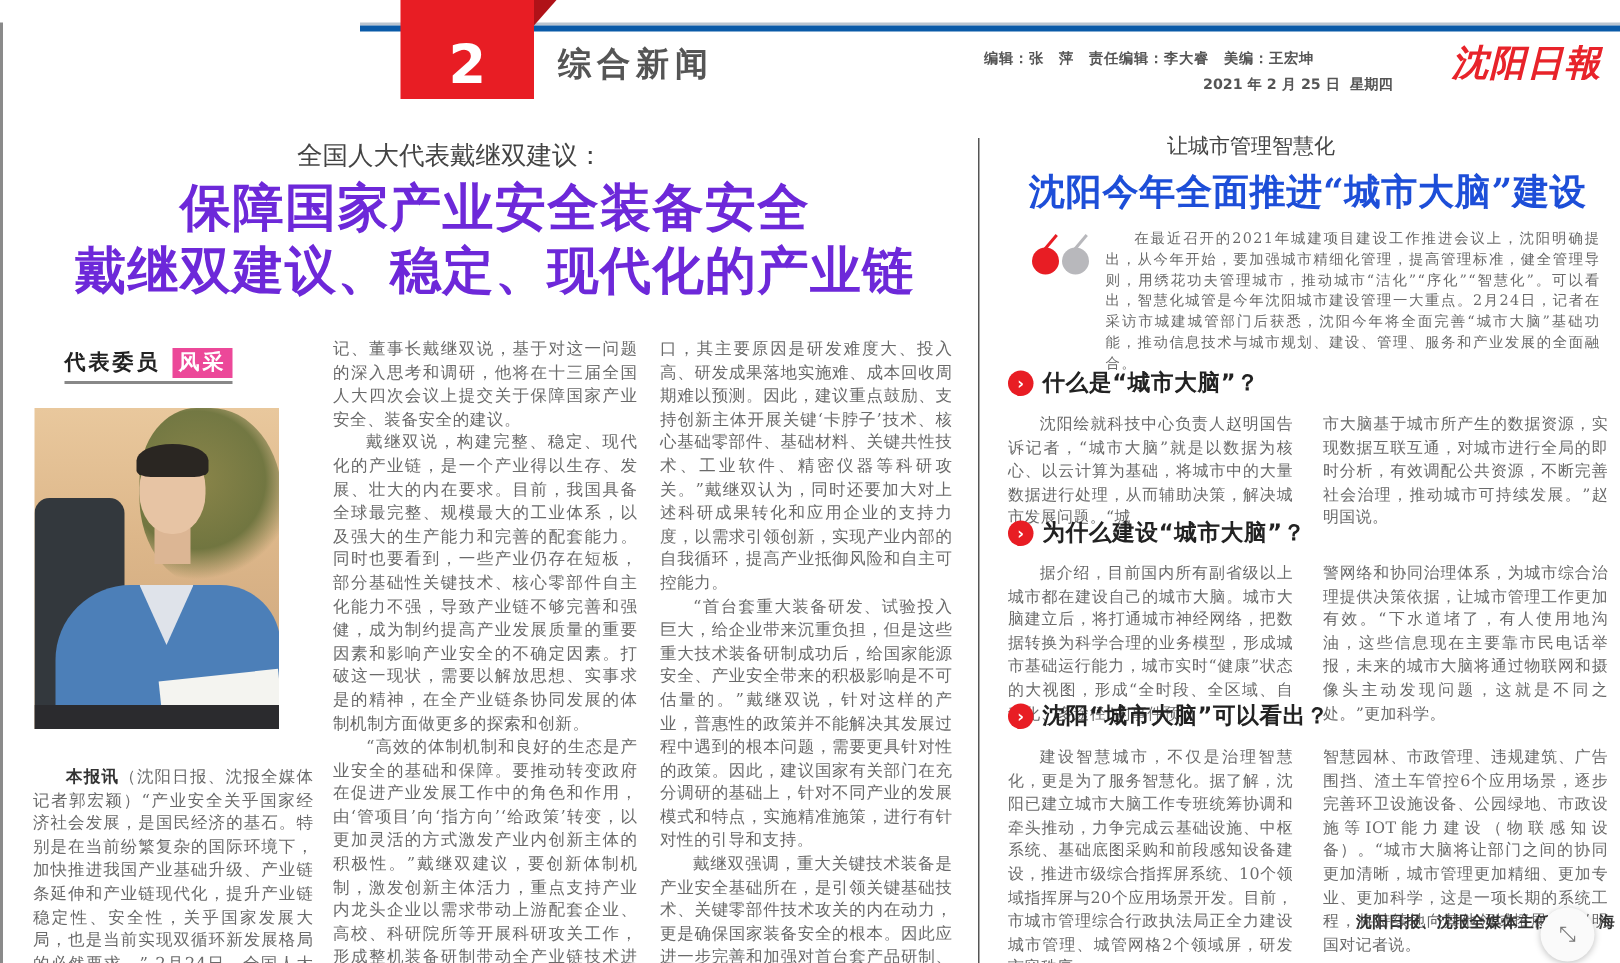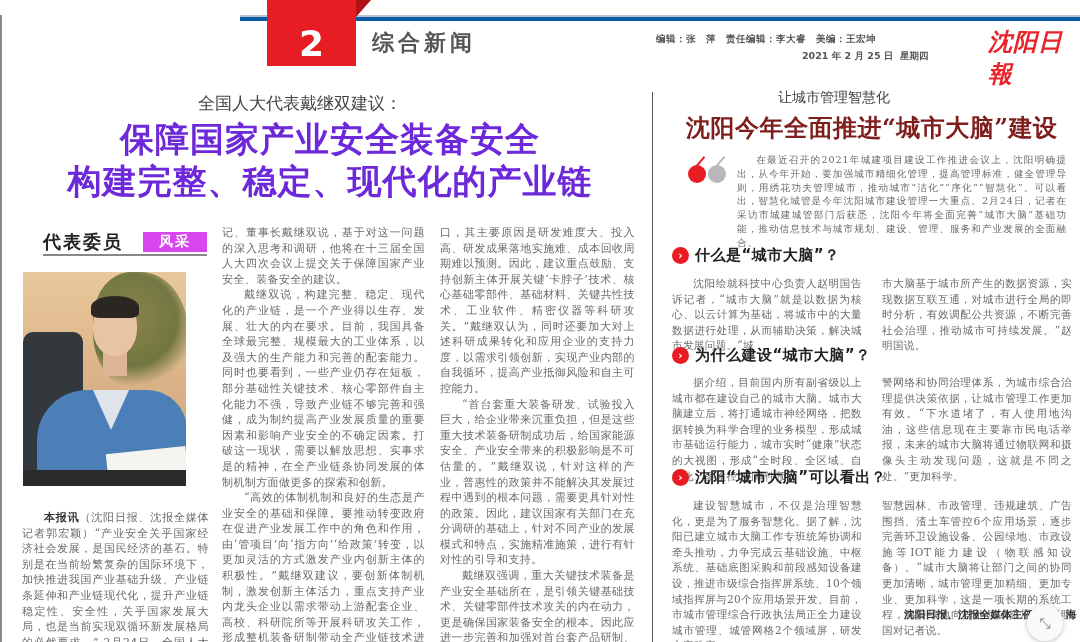--- a/index.html
+++ b/index.html
@@ -10,29 +10,29 @@
 
   
   .top-bar { position: absolute; left: 240px; top: 17px; width: 840px; height: 4px; background: #0a5aa8; }
   .top-bar-grey { position: absolute; left: 240px; top: 15px; width: 840px; height: 2px; background: #b9c4d0; }
   .page-num-box { position: absolute; left: 267px; top: 0; width: 89px; height: 66px; background: #e81d24; color: #fff;
     font-family: "DejaVu Sans", sans-serif; font-weight: bold; font-size: 36px; display: flex; align-items: flex-end; justify-content: center; padding-bottom: 2px; }
   .page-num-tab { position: absolute; left: 356px; top: 0; width: 0; height: 0; border-left: 15px solid #b01218; border-bottom: 17px solid transparent; }
   .section-title { position: absolute; left: 372px; top: 28px; font-family: "DejaVu Sans", sans-serif; font-weight: bold; font-size: 22px; letter-spacing: 4px; color: #555; }
   .editors { position: absolute; left: 656px; top: 33px; font-family: "DejaVu Sans", sans-serif; font-size: 9.5px; font-weight: bold; color: #555; letter-spacing: 0.5px; white-space: pre; }
   .date { position: absolute; left: 802px; top: 50px; font-family: "DejaVu Sans", sans-serif; font-size: 9.5px; font-weight: bold; color: #555; white-space: pre; }
-  .logo { position: absolute; left: 968px; top: 26px; font-family: "DejaVu Serif", serif; font-style: italic; font-weight: bold; font-size: 24px; color: #e8232a; letter-spacing: 1px; margin-left: 20px; }
+  .logo { position: absolute; left: 968px; top: 26px; font-family: "DejaVu Serif", serif; font-style: italic; font-weight: bold; font-size: 24px; color: #e8232a; letter-spacing: 1px; }
 
   
   .kicker-left { position: absolute; left: 198px; top: 92px; font-family: "DejaVu Sans", sans-serif; font-size: 17px; color: #444; }
   .headline-left { position: absolute; left: 50px; top: 118px; width: 560px; text-align: center; font-family: "DejaVu Sans", sans-serif; font-weight: bold; font-size: 34px; line-height: 42px; color: #6d28d9; letter-spacing: 1px; }
 
   .rep-badge { position: absolute; left: 43px; top: 232px; height: 24px; display: flex; align-items: center; border-bottom: 2px solid #888; padding-bottom: 2px; }
-  .rep-badge .rb-a { font-family: "DejaVu Sans", sans-serif; font-weight: bold; font-size: 18px; color: #222; letter-spacing: 2px; margin-right: 20px; }
-  .rep-badge .rb-b { background: #d946ef; color: #fff; font-family: "DejaVu Sans", sans-serif; font-weight: bold; font-size: 14px; padding: 1px 16px; letter-spacing: 2px; }
+  .rep-badge .rb-a { font-family: "DejaVu Sans", sans-serif; font-weight: bold; font-size: 14px; color: #222; letter-spacing: 2px; margin-right: 8px; }
+  .rep-badge .rb-b { background: #ec4899; color: #fff; font-family: "DejaVu Sans", sans-serif; font-weight: bold; font-size: 14px; padding: 1px 4px; letter-spacing: 2px; }
 
   .portrait { position: absolute; left: 23px; top: 272px; width: 163px; height: 214px; overflow: hidden;
     background: linear-gradient(180deg, #e9c89d 0%, #ddb78a 40%, #c9a27a 100%); }
   .portrait .plant { position: absolute; left: 70px; top: 0; width: 95px; height: 120px; border-radius: 40% 50% 30% 50%;
     background: radial-gradient(circle at 40% 40%, #7a7a3c 0%, #5e6a33 50%, transparent 72%); opacity: 0.85; }
   .portrait .chair { position: absolute; left: 0; top: 60px; width: 60px; height: 154px; background: #33383d; border-radius: 10px 10px 0 0; }
   .portrait .body { position: absolute; left: 14px; top: 118px; width: 150px; height: 110px; background: #4c7fb8; border-radius: 50px 40px 0 0; }
   .portrait .collar { position: absolute; left: 70px; top: 118px; width: 36px; height: 40px; background: #dfe3ea; clip-path: polygon(0 0,100% 0,50% 100%); }
   .portrait .head { position: absolute; left: 70px; top: 28px; width: 44px; height: 56px; background: #e7c4a4; border-radius: 45% 45% 48% 48%; }
   .portrait .hair { position: absolute; left: 68px; top: 24px; width: 48px; height: 22px; background: #2a2622; border-radius: 50% 50% 20% 20%; }
@@ -45,21 +45,21 @@
   .col p.noindent { text-indent: 0; }
   .col .lead-strong { font-weight: bold; color: #333; font-family: "DejaVu Sans", sans-serif; }
   .col-l1 { left: 22px; top: 510px; width: 187px; }
   .col-l2 { left: 222px; top: 225px; width: 203px; }
   .col-l3 { left: 440px; top: 225px; width: 195px; }
 
   .mid-rule { position: absolute; left: 652px; top: 92px; width: 1px; height: 550px; background: #555; }
 
   
   .kicker-right { position: absolute; left: 778px; top: 89px; font-family: "DejaVu Sans", sans-serif; font-size: 14px; color: #444; text-align: right; }
-  .headline-right { position: absolute; left: 686px; top: 112px; font-family: "DejaVu Serif", serif; font-weight: bold; font-size: 24px; color: #7f1d1d; letter-spacing: 0.5px; }
+  .headline-right { position: absolute; left: 686px; top: 112px; font-family: "DejaVu Serif", serif; font-weight: bold; font-size: 24px; color: #1d4ed8; letter-spacing: 0.5px; }
   .quote-mark { position: absolute; left: 688px; top: 153px; width: 44px; height: 34px; }
   .quote-mark .q1 { position: absolute; left: 0; top: 12px; width: 18px; height: 18px; border-radius: 50%; background: #e81d24; }
   .quote-mark .q2 { position: absolute; left: 20px; top: 12px; width: 18px; height: 18px; border-radius: 50%; background: #b8b8bc; }
   .quote-mark .t1 { position: absolute; left: 11px; top: 2px; width: 2px; height: 14px; background: #e81d24; transform: rotate(40deg); }
   .quote-mark .t2 { position: absolute; left: 31px; top: 2px; width: 2px; height: 14px; background: #b8b8bc; transform: rotate(40deg); }
   .intro { position: absolute; left: 737px; top: 153px; width: 330px; font-size: 9.6px; line-height: 13.8px; color: #6a6a6a; text-align: justify; letter-spacing: 0.9px; }
   .intro p { text-indent: 2em; }
 
   .subhead { position: absolute; left: 672px; display: flex; align-items: center; }
   .subhead .arrow { width: 17px; height: 17px; border-radius: 50%; background: #e81d24; color: #fff; font-family: "DejaVu Sans", sans-serif; font-weight: bold; font-size: 11px; display: flex; align-items: center; justify-content: center; margin-right: 6px; line-height: 1; }
@@ -92,21 +92,21 @@
   </div>
 <div class="page-num-tab"></div>
 <div class="section-title">综合新闻</div>
 <div class="editors">编辑：张　萍　责任编辑：李大睿　美编：王宏坤</div>
 <div class="date">2021 年 2 月 25 日  星期四</div>
 <div class="logo">沈阳日報</div>
 
 <div class="kicker-left">全国人大代表戴继双建议：</div>
 <div class="headline-left">
   <div>保障国家产业安全装备安全</div>
-  <div>构建完整、稳定、现代化的产业链</div>
+  <div>戴继双建议、稳定、现代化的产业链</div>
 </div>
 
 <div class="rep-badge">
   <span class="rb-a">代表委员</span>
   <span class="rb-b">风采</span>
 </div>
 
 <div class="portrait">
   <div class="plant"></div>
   <div class="chair"></div>

